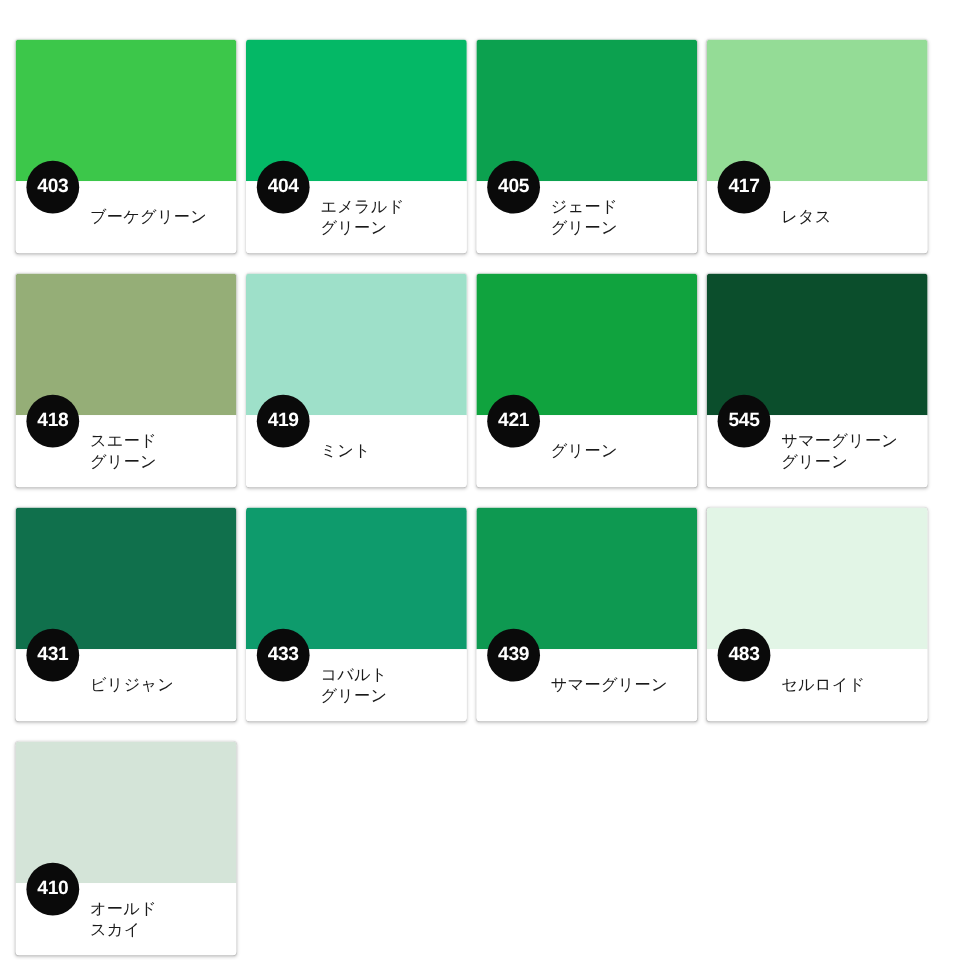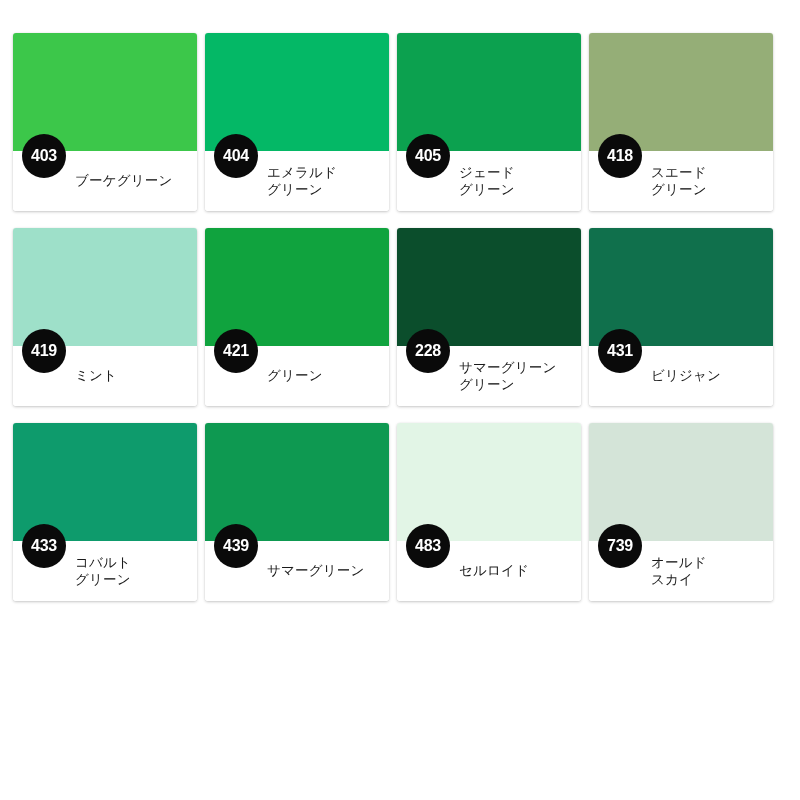--- a/index.html
+++ b/index.html
@@ -99,20 +99,27 @@
     </div>
     <div class="swatch-card">
       <div class="swatch-color" style="background: rgb(12, 161, 79);"></div>
       <div class="swatch-label-area">
         <div class="swatch-badge">405</div>
         <div class="swatch-name">ジェード
 グリーン</div>
       </div>
     </div>
     <div class="swatch-card">
+      <div class="swatch-color" style="background: rgb(148, 220, 150);"></div>
+      <div class="swatch-label-area">
+        <div class="swatch-badge">417</div>
+        <div class="swatch-name">レタス</div>
+      </div>
+    </div>
+    <div class="swatch-card">
       <div class="swatch-color" style="background: rgb(149, 174, 119);"></div>
       <div class="swatch-label-area">
         <div class="swatch-badge">418</div>
         <div class="swatch-name">スエード
 グリーン</div>
       </div>
     </div>
     <div class="swatch-card">
       <div class="swatch-color" style="background: rgb(158, 224, 201);"></div>
       <div class="swatch-label-area">
@@ -123,21 +130,21 @@
     <div class="swatch-card">
       <div class="swatch-color" style="background: rgb(16, 163, 62);"></div>
       <div class="swatch-label-area">
         <div class="swatch-badge">421</div>
         <div class="swatch-name">グリーン</div>
       </div>
     </div>
     <div class="swatch-card">
       <div class="swatch-color" style="background: rgb(11, 78, 44);"></div>
       <div class="swatch-label-area">
-        <div class="swatch-badge">228</div>
+        <div class="swatch-badge">545</div>
         <div class="swatch-name">サマーグリーン
 グリーン</div>
       </div>
     </div>
     <div class="swatch-card">
       <div class="swatch-color" style="background: rgb(16, 112, 76);"></div>
       <div class="swatch-label-area">
         <div class="swatch-badge">431</div>
         <div class="swatch-name">ビリジャン</div>
       </div>
@@ -160,18 +167,18 @@
     <div class="swatch-card">
       <div class="swatch-color" style="background: rgb(226, 245, 230);"></div>
       <div class="swatch-label-area">
         <div class="swatch-badge">483</div>
         <div class="swatch-name">セルロイド</div>
       </div>
     </div>
     <div class="swatch-card">
       <div class="swatch-color" style="background: rgb(212, 228, 216);"></div>
       <div class="swatch-label-area">
-        <div class="swatch-badge">739</div>
+        <div class="swatch-badge">410</div>
         <div class="swatch-name">オールド
 スカイ</div>
       </div>
     </div>
   </div>
 
 </body></html>

